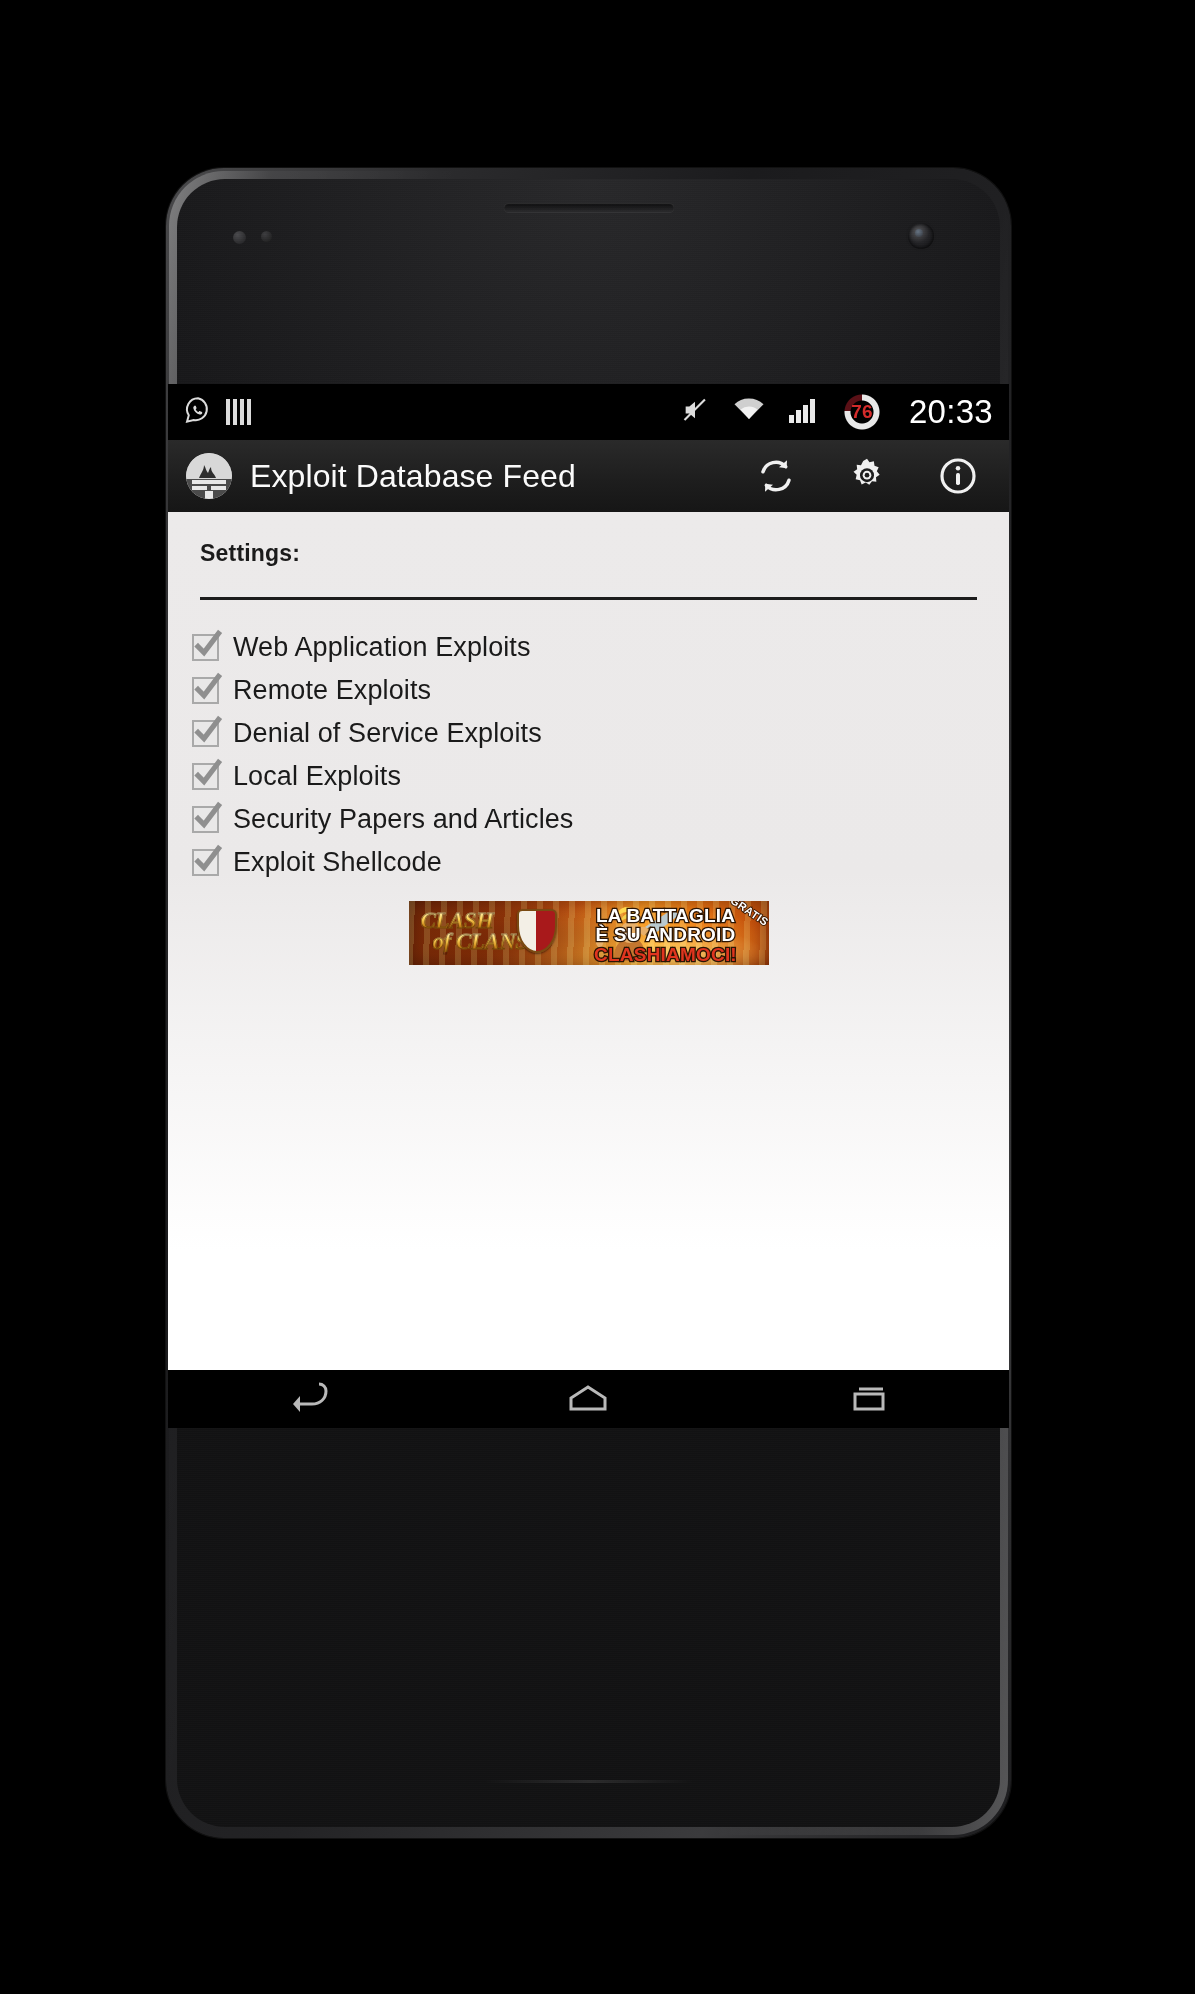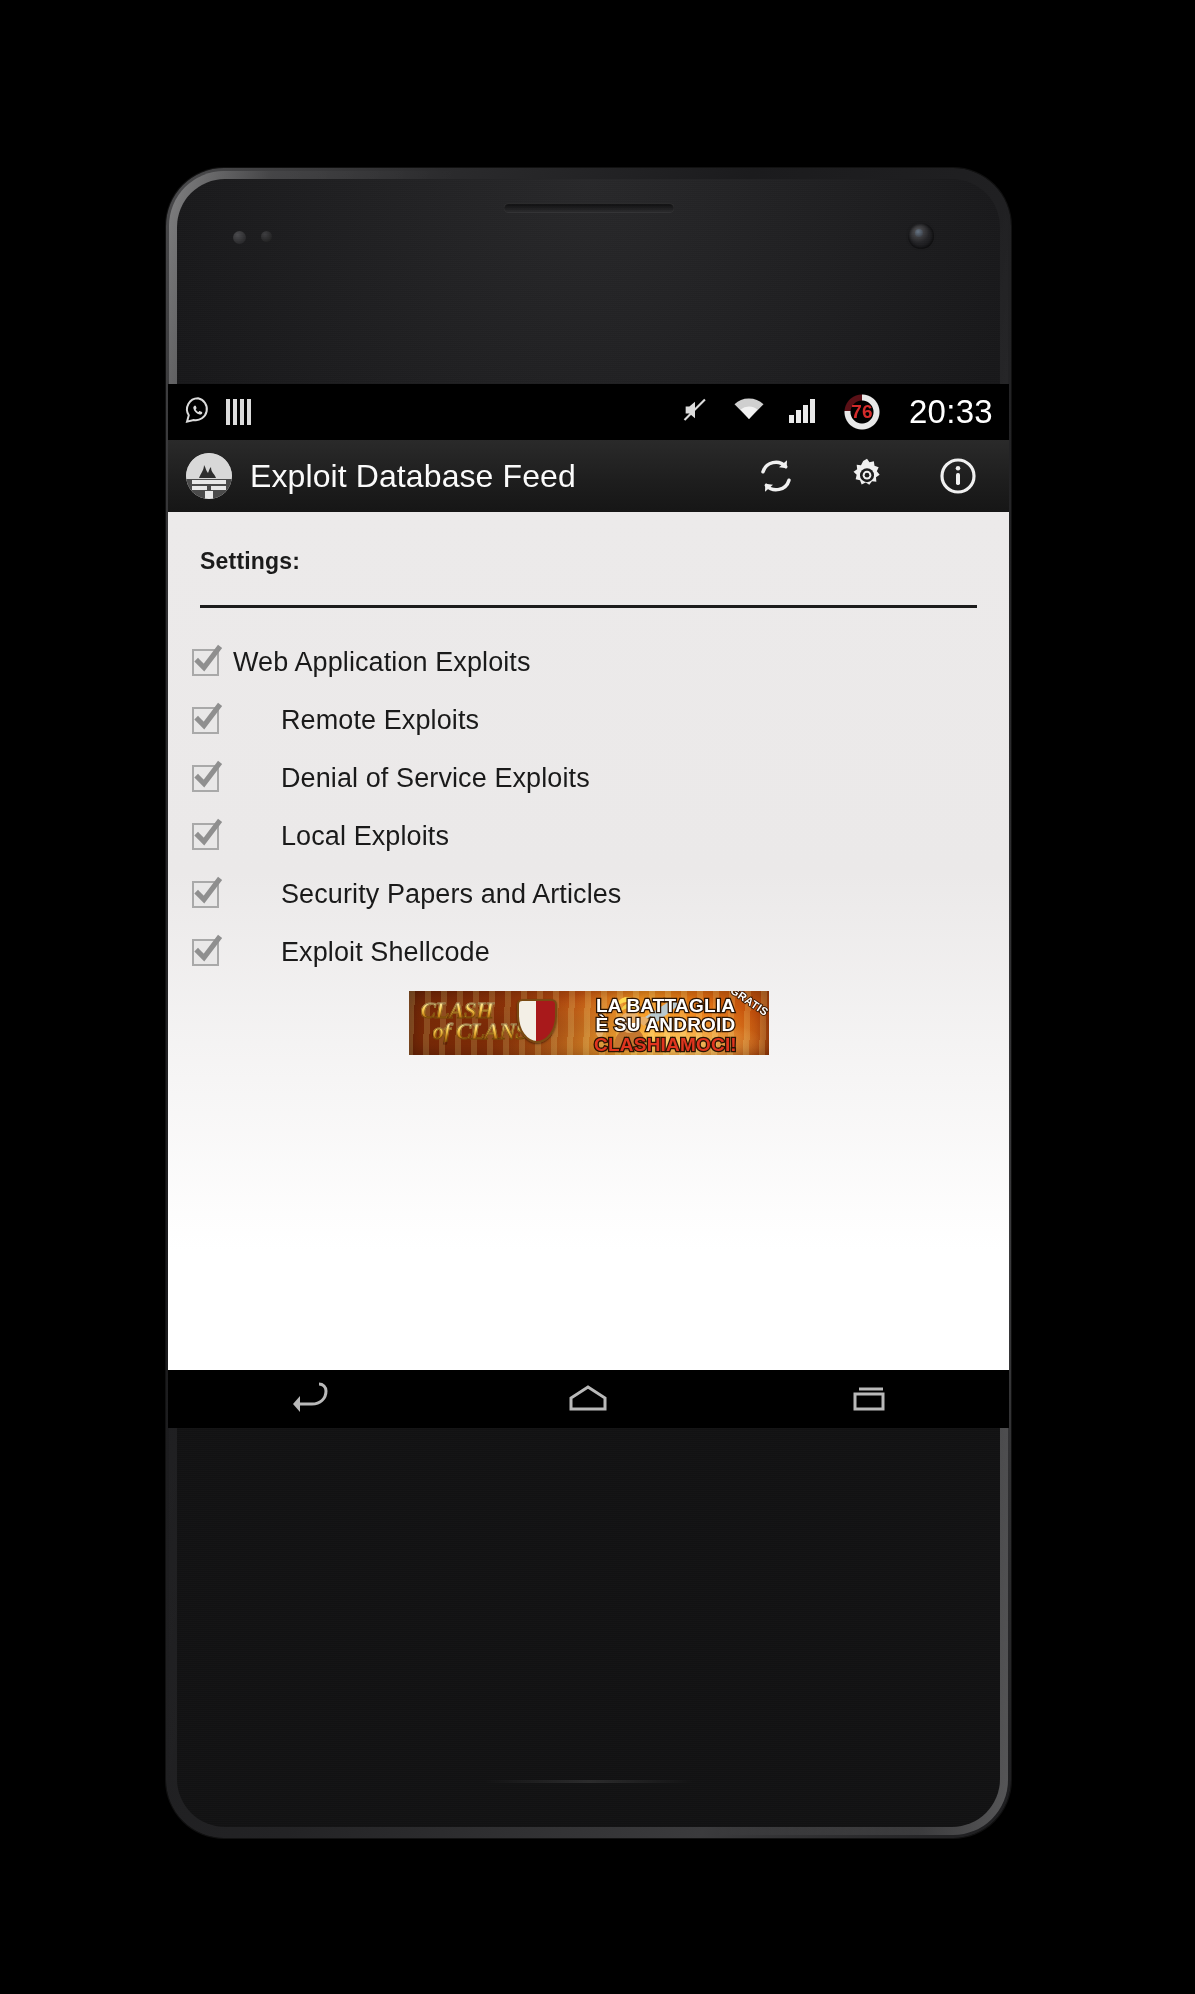--- a/index.html
+++ b/index.html
@@ -107,27 +107,27 @@
   .app-title { color: #fafafa; font-size: 32px; margin-left: 18px; font-weight: 400; letter-spacing: .1px; }
   .ab-actions { margin-left: auto; display: flex; align-items: center; gap: 45px; padding-right: 10px; }
   .ab-btn { width: 46px; height: 46px; display: flex; align-items: center; justify-content: center; cursor: pointer; }
 
   
   .content {
     height: calc(1044px - 56px - 72px - 58px);
     background: linear-gradient(180deg, #eceaea 0%, #ebe9e9 42%, #f6f5f5 66%, #ffffff 86%, #ffffff 100%);
     position: relative;
   }
-  .settings-block { padding: 36px 0 0 32px; }
+  .settings-block { padding: 28px 0 0 32px; }
   .settings-label { font-size: 23px; font-weight: 700; color: #1b1b1b; letter-spacing: .2px; }
   .divider { height: 3px; background: #1c1c1c; margin: 30px 32px 0 32px; }
 
   .cb-list { padding: 26px 0 0 24px; }
-  .cb-row { display: flex; align-items: center; height: 43px; margin-bottom: 0; cursor: pointer; margin-top: 7px; }
-  .cb-row + .cb-row { margin-top: 15px; gap: 48px; }
+  .cb-row { display: flex; align-items: center; height: 43px; margin-bottom: 0; cursor: pointer; }
+  .cb-row + .cb-row { margin-top: 0; }
   .cb-box {
     position: relative; width: 27px; height: 27px; flex: 0 0 auto;
     border: 2px solid #a9a9a9; background: #e9e8e8;
     margin-right: 14px;
   }
   .cb-box svg { position: absolute; left: -3px; top: -8px; }
   .cb-label { font-size: 27px; color: #1a1a1a; letter-spacing: .1px; }
 
   
   .ad-wrap { display: flex; justify-content: center; margin-top: 17px; }

